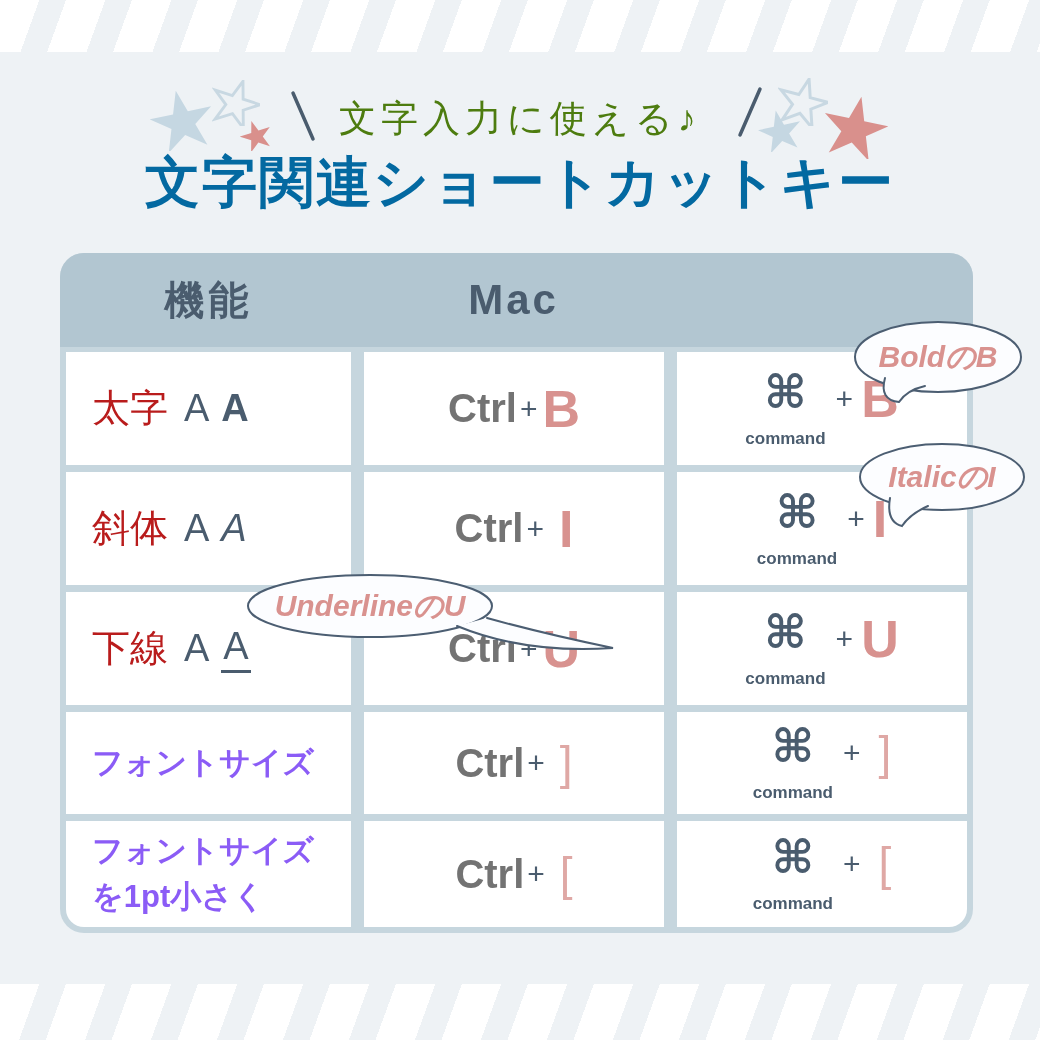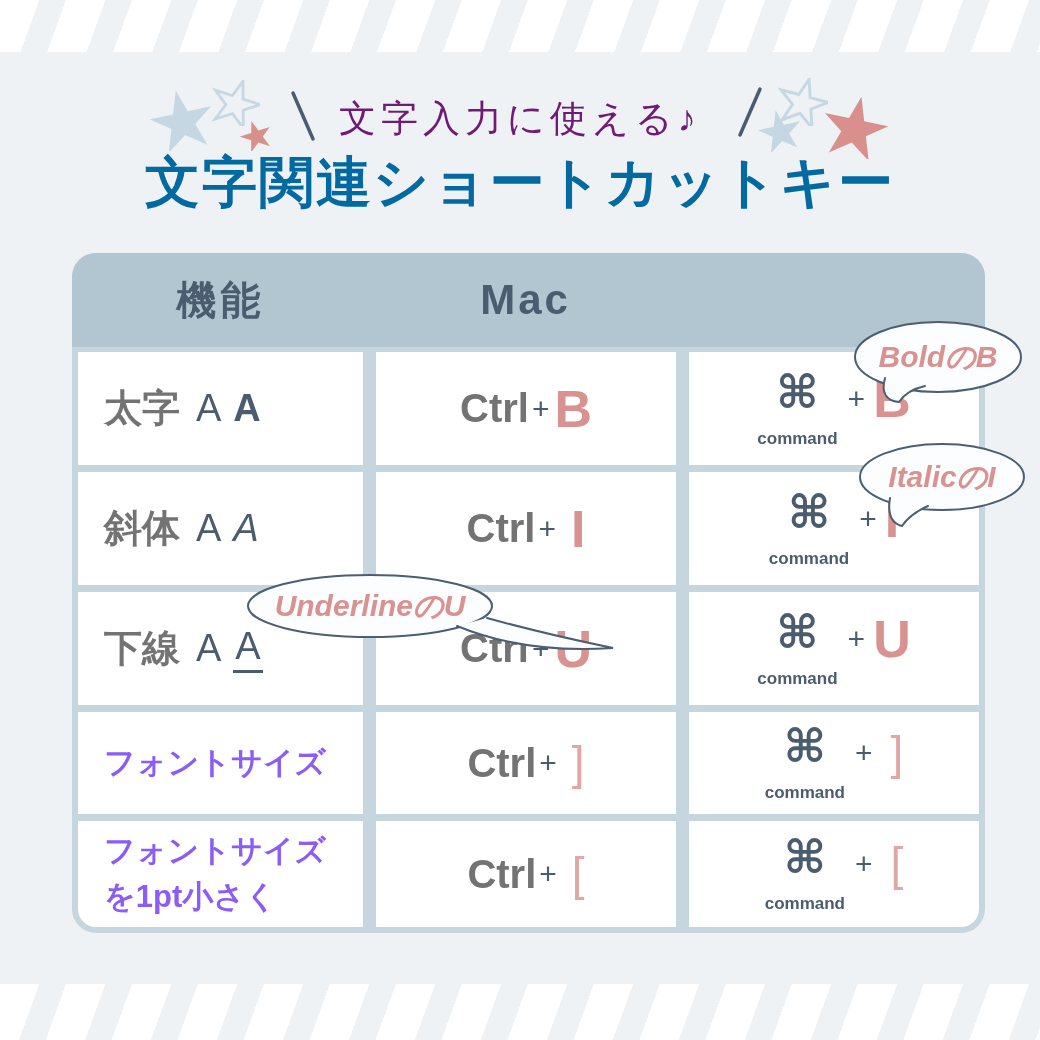--- a/index.html
+++ b/index.html
@@ -10,41 +10,41 @@
     color:#4a5c6e;
   }
   
   .stripes{position:absolute;left:0;right:0;
     background:repeating-linear-gradient(110deg,#ffffff 0 37px,#eef2f5 37px 62px);}
   .stripes.top{top:0;height:52px;}
   .stripes.bottom{bottom:0;height:56px;}
 
   
   .catchphrase{position:absolute;top:94px;left:0;width:100%;text-align:center;
-    font-size:37px;letter-spacing:5px;color:#701a75;font-weight:400;}
+    font-size:37px;letter-spacing:5px;color:#4d7c0f;font-weight:400;}
   .page-title{position:absolute;top:146px;left:0;width:100%;text-align:center;
     font-size:55px;font-weight:700;letter-spacing:2px;color:#0369a1;}
   .deco{position:absolute;}
 
   
-  .shortcut-table{position:absolute;left:72px;top:253px;width:913px;
+  .shortcut-table{position:absolute;left:60px;top:253px;width:913px;
     background:#c6d6de;border-radius:24px;box-sizing:border-box;}
   .thead{height:94px;display:grid;grid-template-columns:297px 313px 1fr;
     align-items:center;background:#b2c6d1;border-radius:24px 24px 0 0;}
   .th{text-align:center;font-weight:700;color:#4a5c6e;}
   .th.jp{font-size:40px;letter-spacing:4px;}
   .th.en{font-size:42px;letter-spacing:3px;}
   .tbody{display:grid;grid-template-columns:285px 300px 290px;
     grid-template-rows:113px 113px 113px 102px 106px;
     gap:7px 13px;padding:5px 6px 6px;}
   .cell{background:#ffffff;display:flex;align-items:center;justify-content:center;}
   .cell.blr{border-bottom-left-radius:18px;}
   .cell.brr{border-bottom-right-radius:18px;}
   .cell.feature{justify-content:flex-start;padding-left:26px;box-sizing:border-box;}
-  .f-label{font-size:38px;font-weight:700;color:#737373;}
+  .f-label{font-size:38px;font-weight:400;color:#b91c1c;}
   .sample{font-size:38px;font-weight:400;color:#4a5c6e;margin-left:16px;}
   .sample.styled-bold{font-weight:700;margin-left:12px;}
   .sample.styled-italic{font-style:italic;margin-left:12px;}
   .sample.styled-underline{border-bottom:3px solid #4a5c6e;padding:0 2px 2px;margin-left:12px;}
   .f-two{line-height:1.5;}
   .f-line{display:block;font-size:31px;font-weight:700;color:#8b5cf6;}
   .ctrl{font-size:40px;font-weight:700;color:#737373;}
   .plus{font-size:30px;font-weight:400;color:#4a5c6e;margin:0 3px;}
   .key{font-size:52px;font-weight:700;color:#d8928f;margin-left:2px;}
   .key.spaced{margin-left:12px;}

